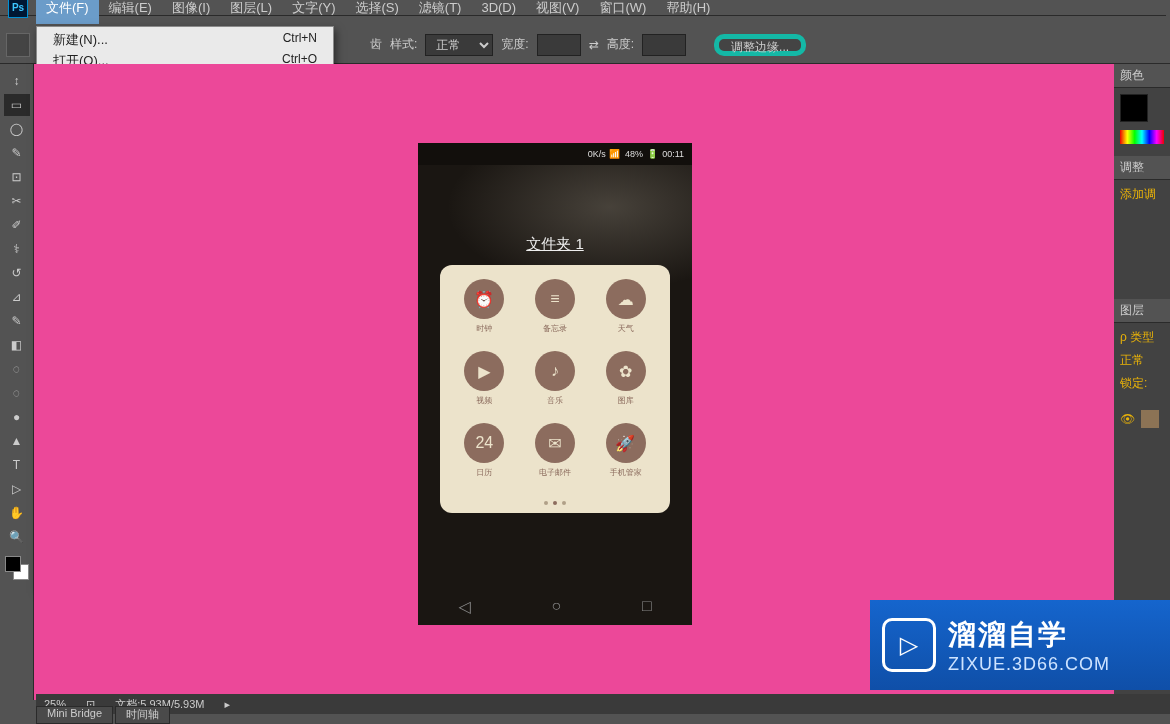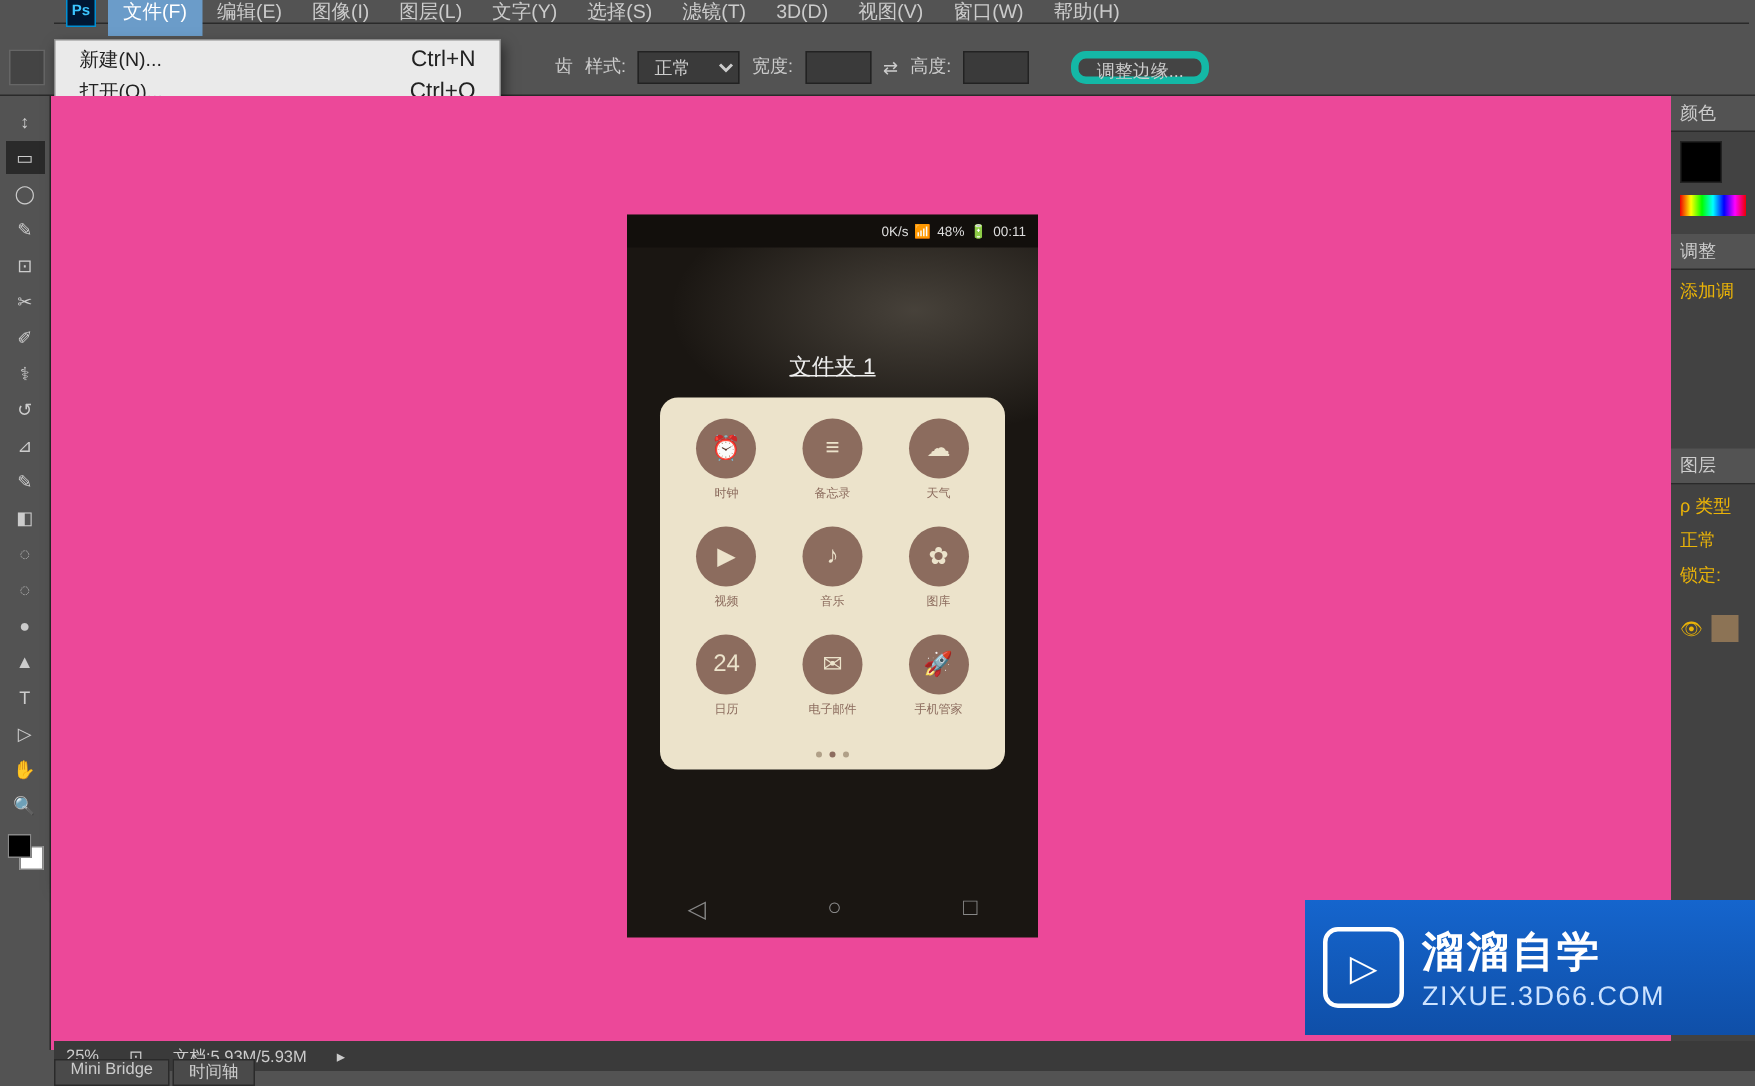--- a/index.html
+++ b/index.html
@@ -1,19 +1,19 @@
 <!DOCTYPE html>
 <html><head>
 <meta charset="utf-8">
 <style>
 * { margin: 0; padding: 0; box-sizing: border-box; font-family: "Microsoft YaHei", Arial, sans-serif; }
 body { width: 1170px; height: 724px; background: #535353; overflow: hidden; position: relative; color: #ccc; font-size: 12px; }
 
 
-.menubar { position: absolute; top: 0; left: 0; right: 4px; height: 16px; background: #535353; display: flex; align-items: center; border-bottom: 1px solid #2a2a2a; margin-left: 36px; }
+.menubar { position: absolute; top: 0; left: 0; right: 4px; height: 16px; background: #535353; display: flex; align-items: center; border-bottom: 1px solid #2a2a2a; }
 .ps-logo { width: 36px; height: 26px; display: flex; align-items: center; justify-content: center; }
 .ps-logo div { width: 20px; height: 20px; background: #001733; border: 1px solid #0090d4; display: flex; align-items: center; justify-content: center; color: #3cc6ff; font-weight: bold; font-size: 10px; }
 .menu-item { padding: 16px 10px; height: 26px; display: flex; align-items: center; cursor: pointer; font-size: 13px; }
 .menu-item.active { background: #6b9cc9; color: #fff; }
 
 
 .options-bar { position: absolute; top: 26px; left: 0; right: 0; height: 38px; background: #535353; border-bottom: 1px solid #2a2a2a; display: flex; align-items: center; padding-left: 6px; gap: 8px; }
 .opt-icon { width: 24px; height: 24px; border: 1px solid #666; background: #444; }
 .opt-label { font-size: 12px; }
 .opt-select { background: #3a3a3a; border: 1px solid #222; color: #ccc; height: 22px; padding: 0 6px; font-size: 12px; width: 68px; }
@@ -25,21 +25,21 @@
 .toolbtn { width: 26px; height: 22px; display: flex; align-items: center; justify-content: center; cursor: pointer; color: #ccc; }
 .toolbtn.selected { background: #2a2a2a; }
 .swatch-fb { width: 24px; height: 24px; position: relative; margin-top: 6px; }
 .swatch-fore { position: absolute; width: 16px; height: 16px; background: #000; border: 1px solid #888; left: 0; top: 0; }
 .swatch-back { position: absolute; width: 16px; height: 16px; background: #fff; border: 1px solid #888; right: 0; bottom: 0; }
 
 
 .dropdown { position: absolute; top: 26px; left: 36px; width: 298px; background: #eaeaea; border: 1px solid #8a8a8a; box-shadow: 2px 4px 8px rgba(0,0,0,0.5); color: #222; padding: 4px 0; font-size: 13px; }
 .dd-item { height: 21px; display: flex; align-items: flex-start; padding: 0 16px; cursor: pointer; position: relative; }
 .dd-item.disabled { color: #999; }
-.dd-item .shortcut { margin-left: auto; font-size: 15px; }
+.dd-item .shortcut { margin-left: auto; font-size: 12px; }
 .dd-item .arrow { position: absolute; right: 8px; font-size: 10px; }
 .dd-sep { height: 1px; background: #c0c0c0; margin: 3px 2px; }
 .dd-item.highlight { outline: 2px solid #e00000; outline-offset: -2px; }
 
 
 .canvas-area { position: absolute; top: 64px; left: 34px; right: 56px; bottom: 24px; background: #ec4899; }
 .phone { position: absolute; left: 384px; top: 79px; width: 274px; height: 482px; background: #1a1612; overflow: hidden; }
 .phone-statusbar { height: 22px; background: rgba(0,0,0,0.3); display: flex; align-items: center; justify-content: flex-end; padding: 0 8px; font-size: 9px; color: #ddd; gap: 4px; }
 .phone-feather { position: absolute; top: 22px; left: 0; right: 0; height: 140px; background: radial-gradient(ellipse at 70% 30%, rgba(230,220,200,0.22), transparent 60%); }
 .folder-title { position: absolute; top: 92px; left: 0; right: 0; text-align: center; color: #eee; font-size: 15px; text-decoration: underline; }

